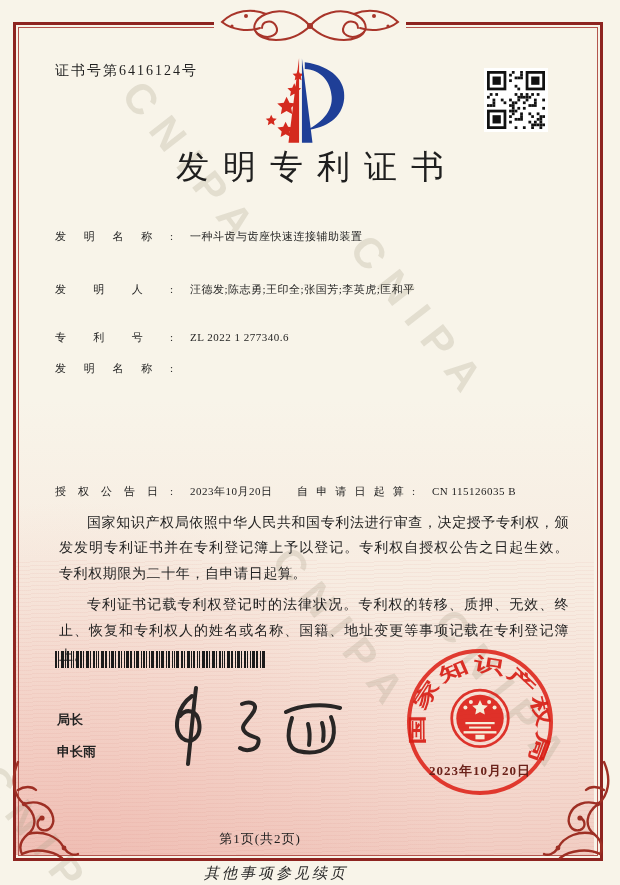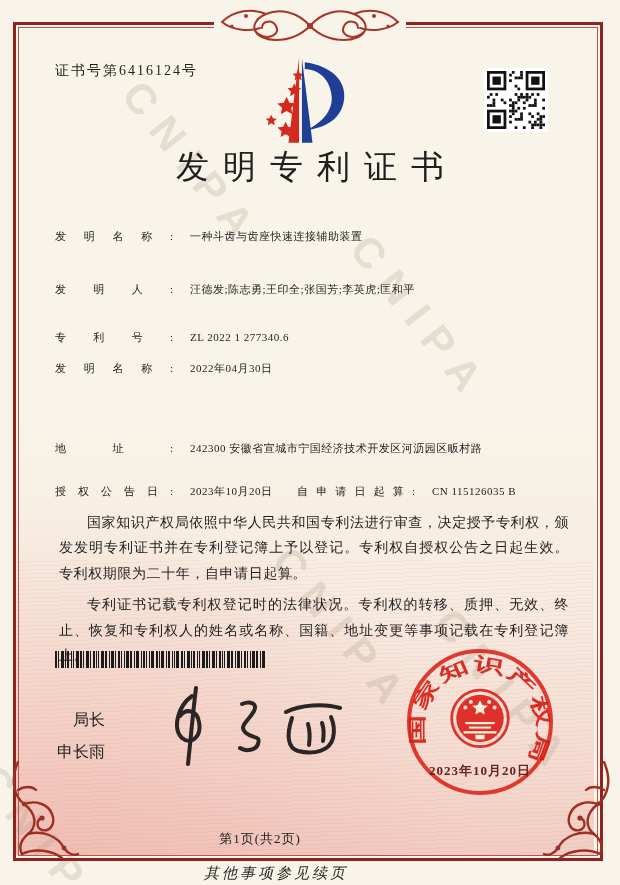--- a/index.html
+++ b/index.html
@@ -33,21 +33,21 @@
   .r1{top:226px}.r2{top:279px}.r3{top:327px}.r4{top:358px}.r5{top:398px}
   .r6{top:438px}.r6 .fvalue{width:392px;}
   .r7a{top:481px}.r7b{top:481px;left:297px;}
   
   .legal{position:absolute;left:53px;top:510px;width:516px;z-index:3;font-size:14px;
          line-height:1.82;text-align:justify;letter-spacing:.6px;}
   .legal p{margin:0 0 6px 6px;text-indent:2em;}
   
   .barcode{position:absolute;left:55px;top:651px;width:214px;height:17px;z-index:3;}
   .signer{position:absolute;left:57px;top:704px;z-index:3;font-family:"Liberation Sans",sans-serif;
-          font-size:16px;font-weight:400;line-height:32px;color:#222;text-align:right;}
+          font-size:13px;font-weight:700;line-height:32px;color:#222;}
   .sig{position:absolute;left:158px;top:682px;z-index:3;}
   
   .seal{position:absolute;left:407px;top:649px;width:146px;height:146px;z-index:4;}
   .seal-ring{position:absolute;inset:0;border-radius:50%;border:4px solid rgba(221,34,24,.88);}
   .seal-date{position:absolute;left:0;top:113px;width:146px;text-align:center;font-size:13px;
              font-weight:bold;color:#6b221a;letter-spacing:1px;}
   
   .page-num{position:absolute;left:0;top:830px;width:520px;text-align:center;font-size:13px;
             letter-spacing:1px;z-index:3;}
   .continuation{position:absolute;left:0;top:864px;width:552px;text-align:center;font-size:15px;
@@ -239,25 +239,20 @@
   <div class="row r2">
     <span class="flabel">发明人:</span>
     <span class="fvalue">汪德发;陈志勇;王印全;张国芳;李英虎;匡和平</span>
   </div>
   <div class="row r3">
     <span class="flabel">专利号:</span>
     <span class="fvalue">ZL 2022 1 277340.6</span>
   </div>
   <div class="row r4">
     <span class="flabel">发明名称:</span>
-    <span class="fvalue">2022年04月30日</span>
-  </div>
-  <div class="row r6">
-    <span class="flabel">地址:</span>
-    <span class="fvalue">242300 安徽省宣城市宁国经济技术开发区河沥园区畈村路</span>
   </div>
   <div class="row r7a">
     <span class="flabel">授权公告日:</span>
     <span class="fvalue">2023年10月20日</span>
   </div>
   <div class="row r7b">
     <span class="flabel">自申请日起算:</span>
     <span class="fvalue">CN 115126035 B</span>
   </div>
 

